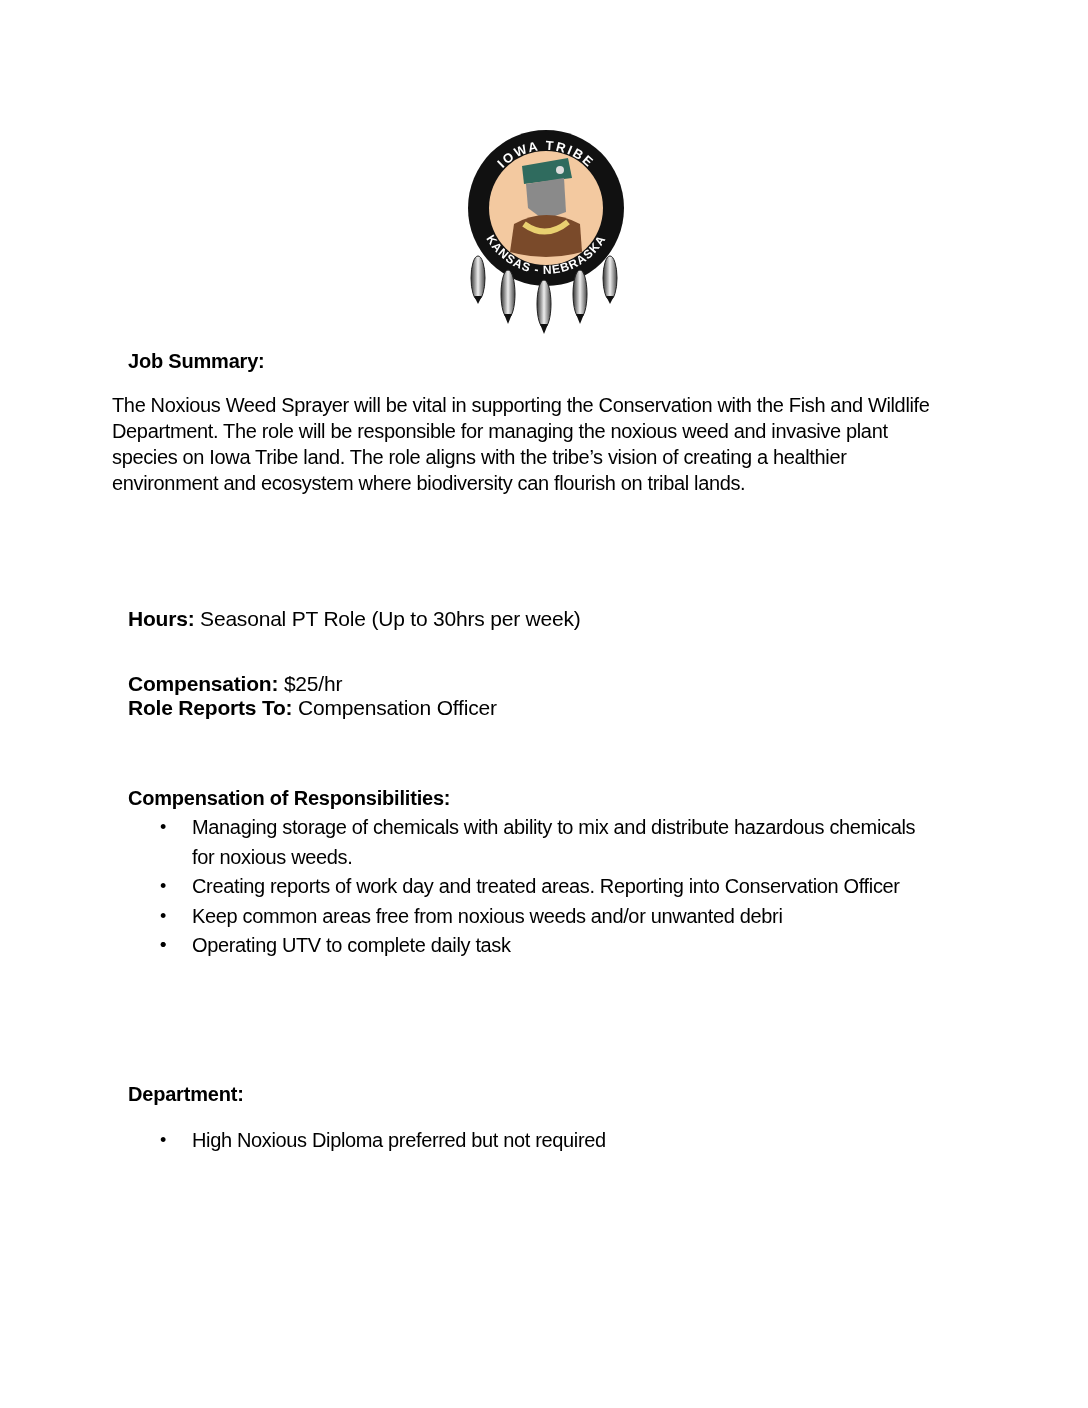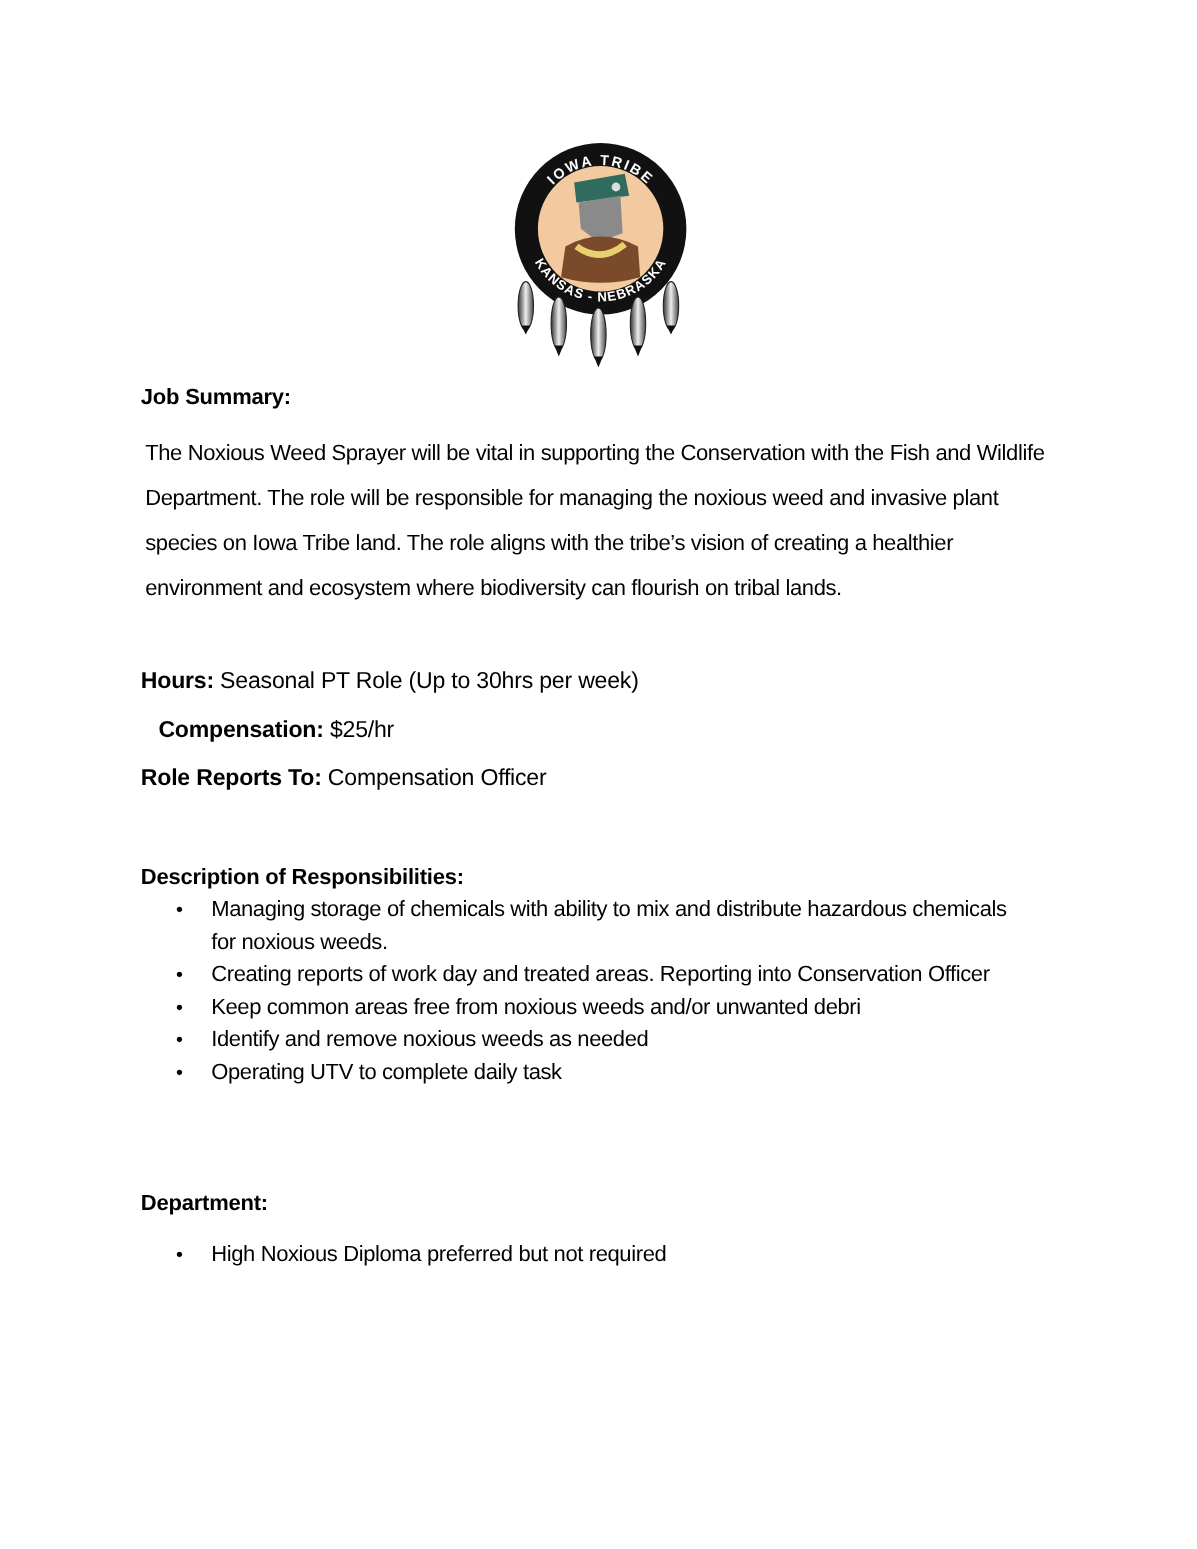--- a/index.html
+++ b/index.html
@@ -1,21 +1,21 @@
 <!DOCTYPE html>
 <html><head>
   <meta charset="utf-8">
   <style>
     html, body { margin: 0; padding: 0; background: #ffffff; }
     body { width: 1088px; height: 1408px; position: relative; overflow: hidden;
       font-family: "Liberation Sans", "DejaVu Sans", sans-serif; color: #000; }
     .page { position: absolute; left: 0; top: 0; width: 1088px; height: 1408px; }
     .logo { position: absolute; left: 464px; top: 128px; width: 164px; height: 206px; }
     .heading { position: absolute; left: 128px; font-weight: bold; font-size: 20px; letter-spacing: -0.2px; }
-    .para { position: absolute; left: 132px; width: 840px; font-size: 20px; line-height: 41px; letter-spacing: -0.35px; }
+    .para { position: absolute; left: 112px; width: 840px; font-size: 20px; line-height: 26px; letter-spacing: -0.35px; }
     .kv { position: absolute; left: 128px; font-size: 21px; letter-spacing: -0.2px; }
     .kv b { font-weight: bold; }
     ul.blist { position: absolute; left: 128px; margin: 0; padding: 0; list-style: none; width: 800px; }
     ul.blist li { position: relative; padding-left: 64px; font-size: 20px; line-height: 29.5px; letter-spacing: -0.35px; }
     ul.blist li .bullet { position: absolute; left: 32px; top: 0; font-size: 18px; }
   </style>
 </head>
 <body>
 
 <div class="page">
@@ -61,35 +61,35 @@
     </svg>
   </div>
 
   <div class="heading" style="top:350px;">Job Summary:</div>
   <div class="para" style="top:392px;">The Noxious Weed Sprayer will be vital in supporting the Conservation with the Fish and Wildlife Department. The role will be responsible for managing the noxious weed and invasive plant species on Iowa Tribe land. The role aligns with the tribe’s vision of creating a healthier environment and ecosystem where biodiversity can flourish on tribal lands.</div>
 
   <div class="kv" style="top:607px;">
     <b>Hours:</b>
     <span>Seasonal PT Role (Up to 30hrs per week)</span>
   </div>
-  <div class="kv" style="top:652px;margin-left:16px;">
+  <div class="kv" style="top:672px;">
     <b>Compensation:</b>
     <span>$25/hr</span>
   </div>
   <div class="kv" style="top:696px;">
     <b>Role Reports To:</b>
     <span>Compensation Officer</span>
   </div>
 
-  <div class="heading" style="top:787px;">Description of Responsibilities:</div>
+  <div class="heading" style="top:787px;">Compensation of Responsibilities:</div>
   <ul class="blist" style="top:813px;">
     <li><span class="bullet">•</span><span>Managing storage of chemicals with ability to mix and distribute hazardous chemicals for noxious weeds.</span></li>
     <li><span class="bullet">•</span><span>Creating reports of work day and treated areas. Reporting into Conservation Officer</span></li>
     <li><span class="bullet">•</span><span>Keep common areas free from noxious weeds and/or unwanted debri</span></li>
-    <li><span class="bullet">•</span><span>Identify and remove noxious weeds as needed</span></li>
+    <li><span class="bullet">•</span></li>
     <li><span class="bullet">•</span><span>Operating UTV to complete daily task</span></li>
   </ul>
 
   <div class="heading" style="top:1083px;">Department:</div>
   <ul class="blist" style="top:1126px;">
     <li><span class="bullet">•</span><span>High Noxious Diploma preferred but not required</span></li>
   </ul>
 
 </div>
 

